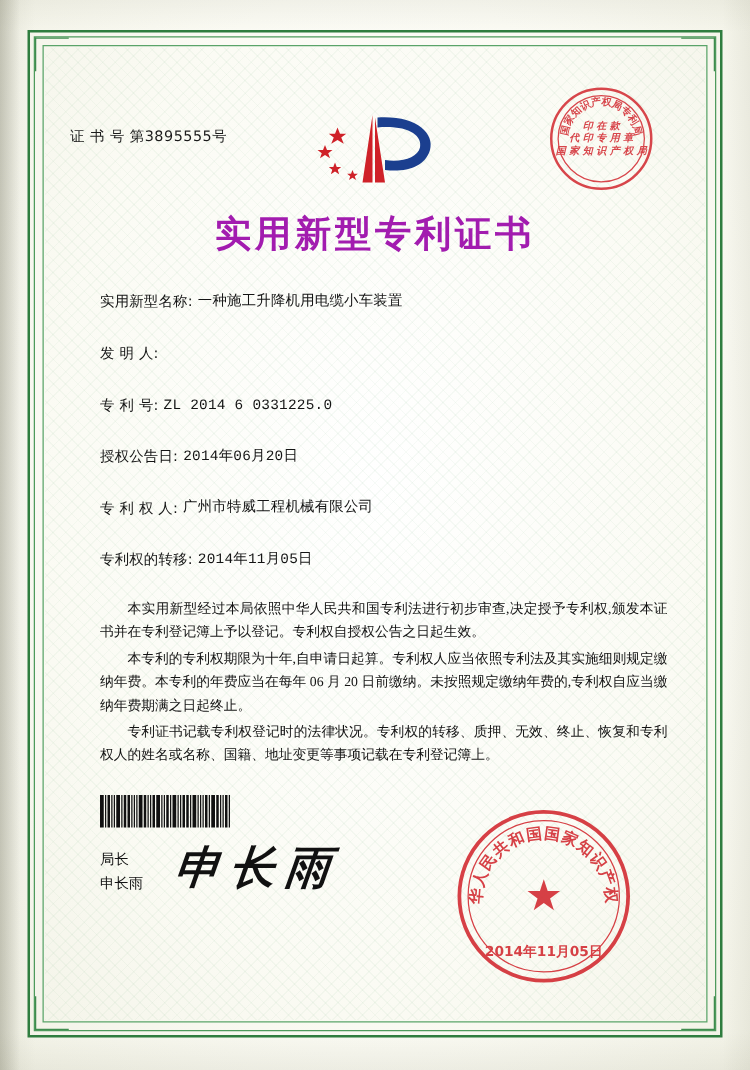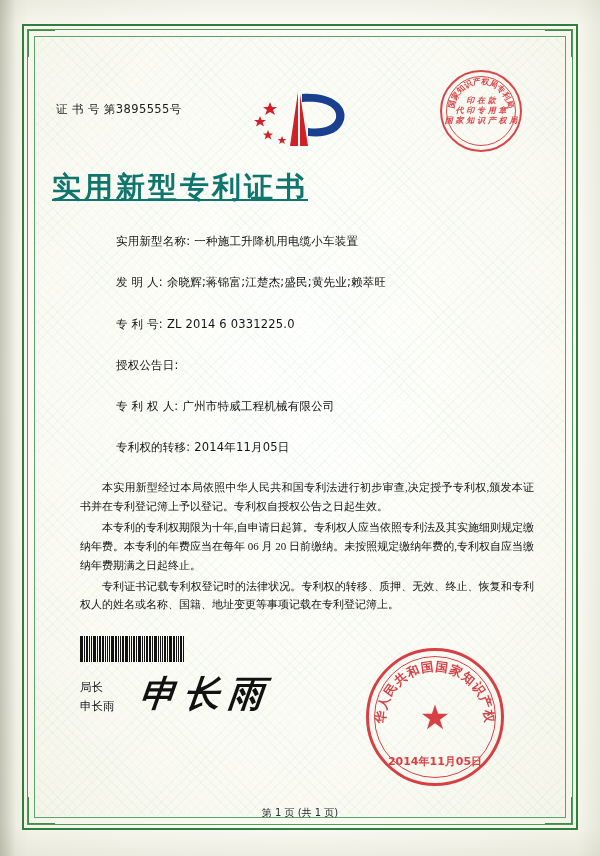--- a/index.html
+++ b/index.html
@@ -102,53 +102,53 @@
     transform: translateX(-50%);
     width: 120px;
     height: 66px;
   }
   
   .title {
     position: absolute;
     left: 0;
     right: 0;
     top: 110px;
+    text-align: center;
     font-size: 29px;
     font-weight: bold;
     letter-spacing: 3px;
-    color: #0f766e;
+    color: #a21caf;
     font-family: "DejaVu Sans", "Liberation Sans", sans-serif;
-    text-decoration: underline;
   }
   
   .fields {
     position: absolute;
     left: 28px;
     right: 10px;
     top: 175px;
   }
   .field-row {
     display: flex;
     align-items: center;
     margin-bottom: 24px;
     font-size: 11.5px;
     color: #141414;
     line-height: 1.5;
-    margin-left: 36px;
   }
   .field-label {
     flex: 0 0 auto;
     white-space: nowrap;
     letter-spacing: 0.2px;
   }
   .field-value {
     flex: 1 1 auto;
     padding-left: 4px;
     letter-spacing: 0.2px;
     word-break: break-all;
+    font-family: Liberation Mono, monospace;
   }
   
   .body-text {
     position: absolute;
     left: 28px;
     right: 14px;
     top: 420px;
     font-size: 11px;
     color: #131313;
     line-height: 1.72;
@@ -359,28 +359,28 @@
 
     <div class="title">实用新型专利证书</div>
 
     <div class="fields">
       <div class="field-row">
         <div class="field-label">实用新型名称:</div>
         <div class="field-value">一种施工升降机用电缆小车装置</div>
       </div>
       <div class="field-row">
         <div class="field-label">发  明  人:</div>
-        <div class="field-value">余晓辉;蒋锦富;江楚杰;盛民;黄先业;赖萃旺</div>
       </div>
       <div class="field-row">
         <div class="field-label">专  利  号:</div>
         <div class="field-value">ZL 2014 6 0331225.0</div>
       </div>
       <div class="field-row">
         <div class="field-label">授权公告日:</div>
+        <div class="field-value">2014年06月20日</div>
       </div>
       <div class="field-row">
         <div class="field-label">专 利 权 人:</div>
         <div class="field-value">广州市特威工程机械有限公司</div>
       </div>
       <div class="field-row">
         <div class="field-label">专利权的转移:</div>
         <div class="field-value">2014年11月05日</div>
       </div>
     </div>
@@ -406,16 +406,15 @@
           <path id="arcBig" d="M 16,70 A 50,50 0 0 1 116,70"></path>
         </defs>
         <text>
           <textPath href="#arcBig" startOffset="50%" text-anchor="middle">中华人民共和国国家知识产权局</textPath>
         </text>
       </svg>
       <div class="seal-star">★</div>
       <div class="seal-date">2014年11月05日</div>
     </div>
 
-    <div class="page-footer">第 1 页 (共 1 页)</div>
 
   </div>
 </div>
 
 </body></html>

